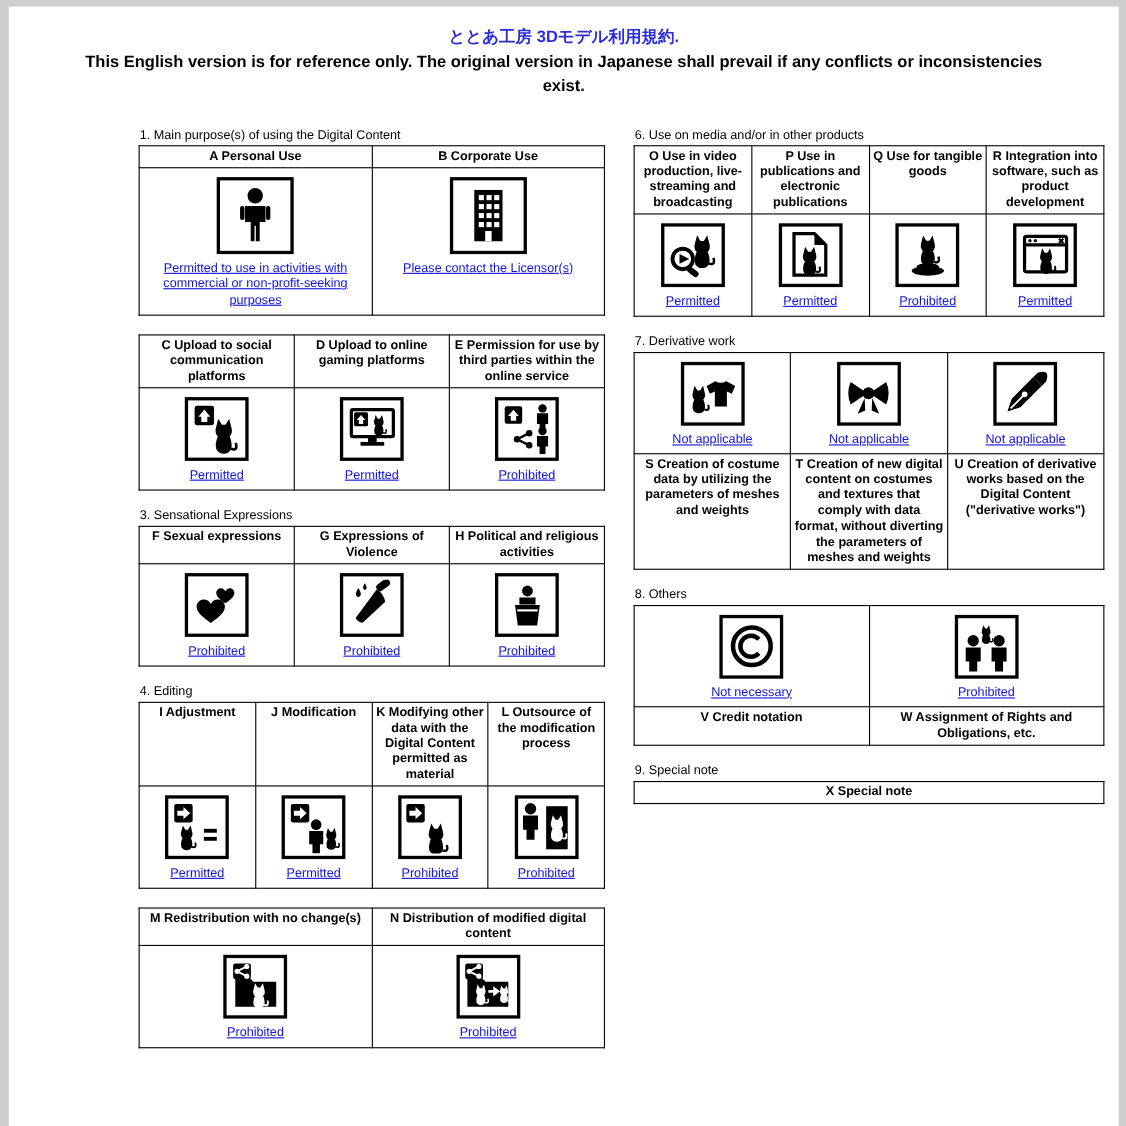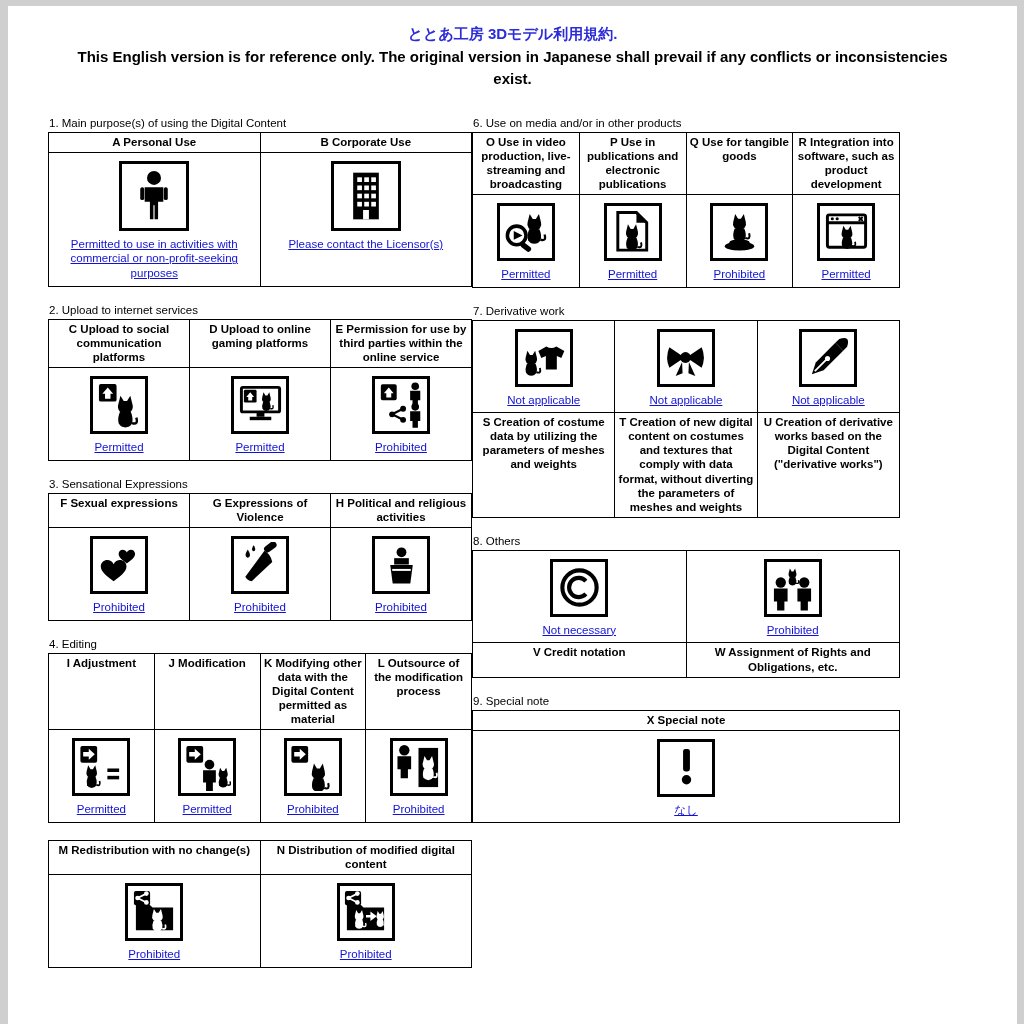--- a/index.html
+++ b/index.html
@@ -4,21 +4,21 @@
 <style>
   :root{ --link:#1212d6; --jp:#2b2bd8; }
   *{ box-sizing:border-box; }
   html,body{ margin:0; padding:0; }
   body{ background:#cfcfcf; font-family:"Liberation Sans", sans-serif; color:#000; }
   .page{ background:#fff; margin:6px 7px 0 8px; min-height:1018px; padding-top:17px; }
 
   .header{ text-align:center; margin:0 auto 26px; max-width:900px; font-weight:bold; font-size:15px; line-height:1.5; }
   .header .jp{ color:var(--jp); cursor:pointer; }
 
-  .columns{ display:flex; align-items:flex-start; padding-left:40px; }
+  .columns{ display:flex; align-items:flex-start; padding-left:118px; gap:26px; }
   .col-left{ width:424px; }
   .col-right{ width:428px; }
 
   .sec{ margin-bottom:17px; }
   .sec-title{ font-size:11.5px; margin:0 0 3px 1px; }
 
   table.perm{ width:100%; border-collapse:collapse; table-layout:fixed; }
   .perm th,.perm td{ border:1px solid #000; }
   .perm th{ font-weight:700; font-size:11.5px; line-height:1.22; padding:2px 3px 3px; vertical-align:top; text-align:center; }
   .perm td{ padding:7px 2px 4px; text-align:center; vertical-align:top; }
@@ -86,21 +86,20 @@
                     </svg>
                   </div>
               <a class="status">Please contact the Licensor(s)</a>
             </td>
           </tr>
         </tbody>
           </table>
       </div>
 
       <div class="sec">
-        <div class="sec-title">2. Upload to internet services</div>
         <table class="perm">
           <tbody>
               <tr>
             <th>C Upload to social communication platforms</th>
             <th>D Upload to online gaming platforms</th>
             <th>E Permission for use by third parties within the online service</th>
           </tr>
           <tr>
             <td>
               <div class="icon-box">
@@ -543,30 +542,19 @@
           </table>
       </div>
 
       <div class="sec">
         <div class="sec-title">9. Special note</div>
         <table class="perm">
           <tbody>
               <tr>
             <th>X Special note</th>
           </tr>
-          <tr>
-            <td>
-              <div class="icon-box">
-                    <svg viewBox="0 0 48 48" xmlns="http://www.w3.org/2000/svg">
-                      <rect x="20.5" y="5" width="7" height="23" rx="2.4"></rect>
-                      <circle cx="24" cy="36.5" r="4.8"></circle>
-                    </svg>
-                  </div>
-              <a class="status">なし</a>
-            </td>
-          </tr>
         </tbody>
           </table>
       </div>
 
     </div>
   </div>
 </div>
 
 </body></html>

